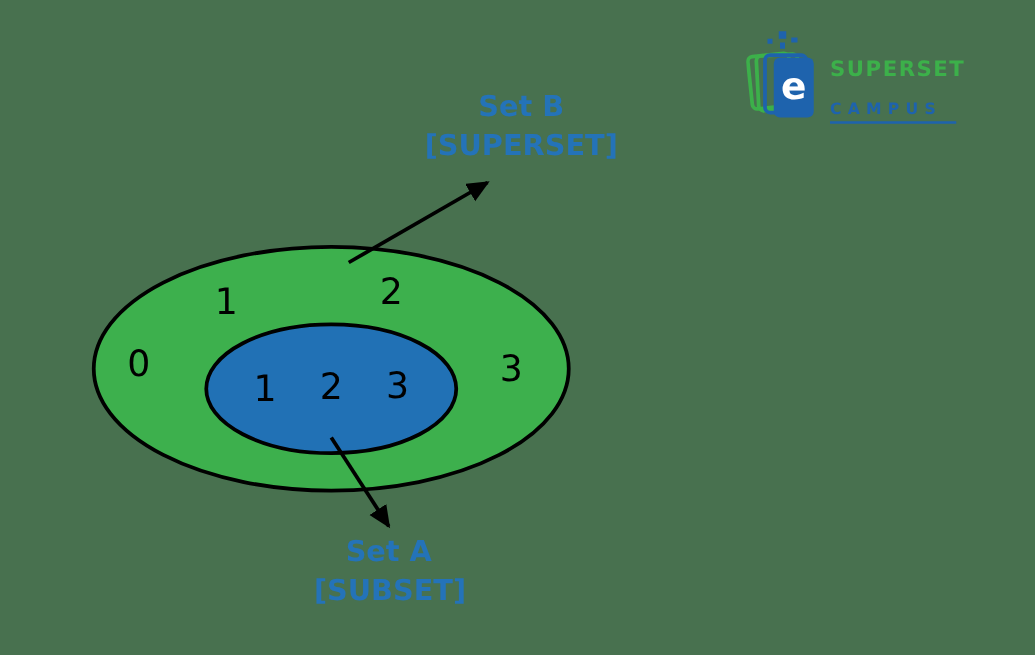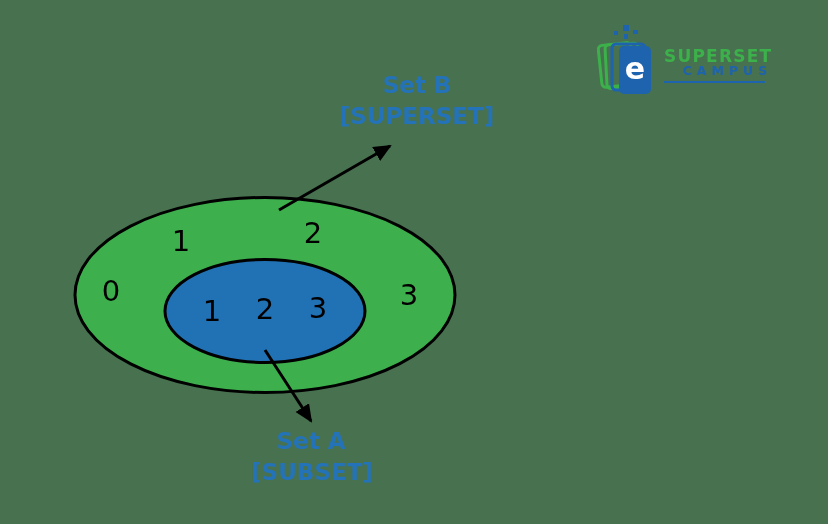--- a/index.html
+++ b/index.html
@@ -28,23 +28,22 @@
     letter-spacing: 1.2px;
     line-height: 1;
     font-family: "DejaVu Sans", sans-serif;
   }
   .logo-campus {
     color: #1E63AD;
     font-size: 12.5px;
     font-weight: 800;
     letter-spacing: 5px;
     line-height: 1;
-    margin-top: 0;
+    margin-top: 16px;
     font-family: "DejaVu Sans", sans-serif;
-    text-align: right;
   }
   .logo-underline {
     height: 2px;
     background: #1E63AD;
     margin-top: 3px;
     width: 101px;
   }
 
   .num-text {
     font-family: "DejaVu Sans", "Liberation Sans", sans-serif;

